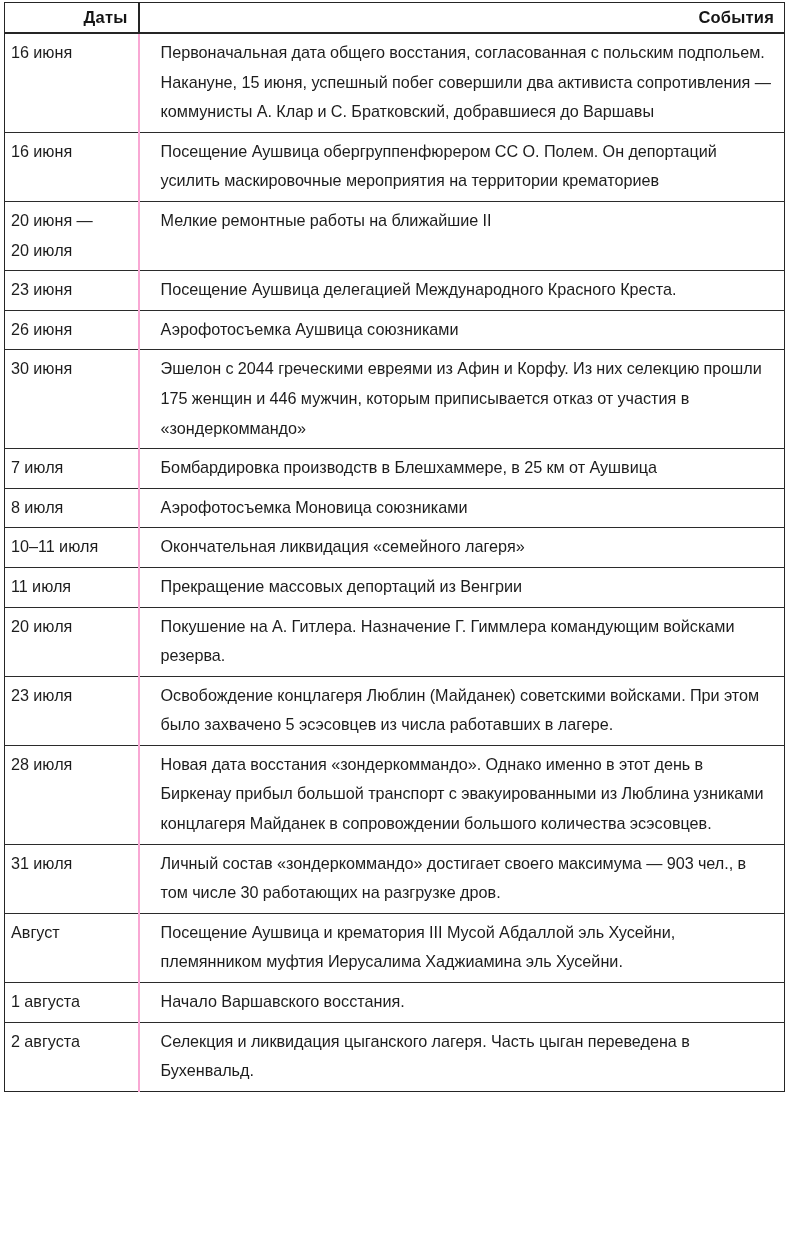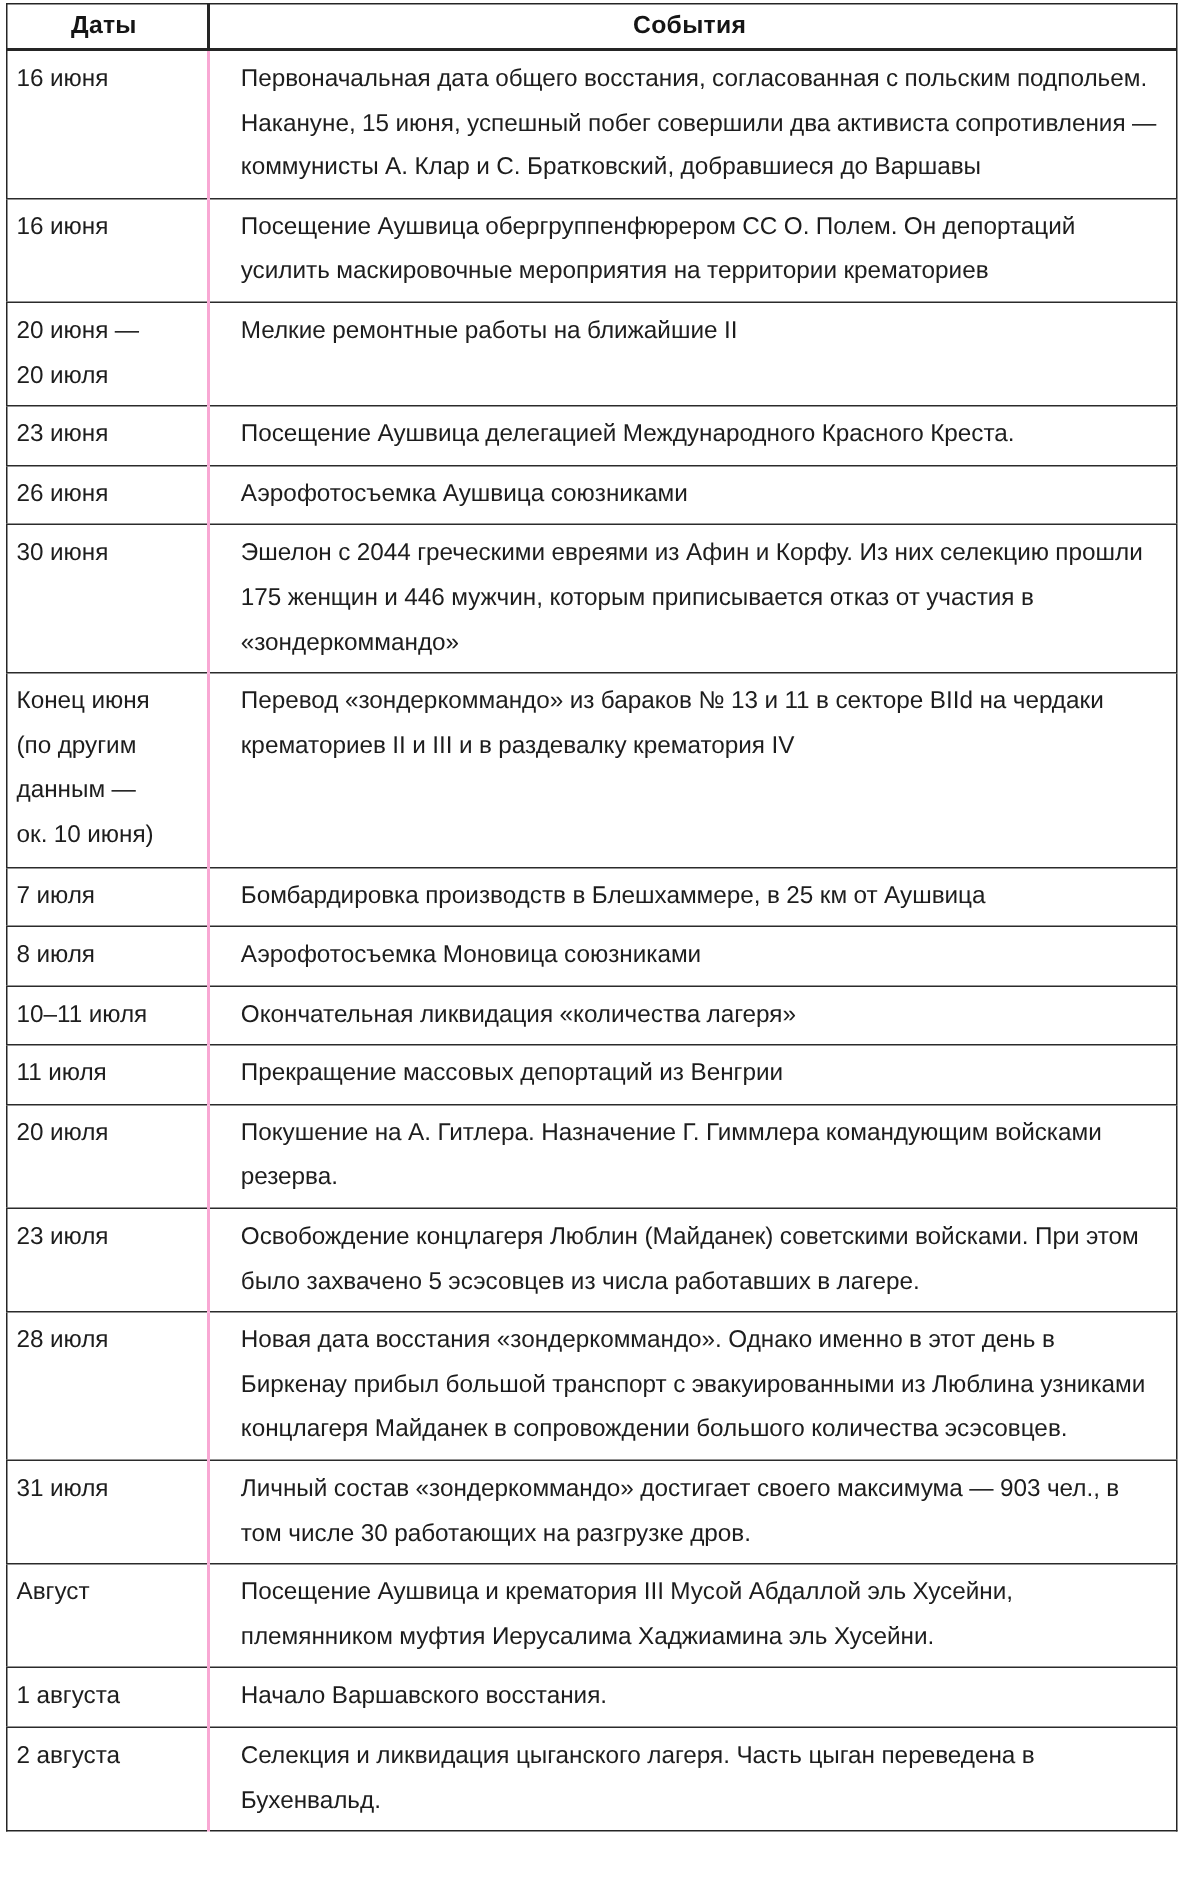--- a/index.html
+++ b/index.html
@@ -35,21 +35,21 @@
 
   table.chronology col.col-date  { width: 134px; }
   table.chronology col.col-event { width: 646px; }
 
   thead th {
     border-bottom: 2px solid #252525;
     padding: 4px 10px 5px 6px;
     font-size: 16.5px;
     font-weight: bold;
     line-height: 20px;
-    text-align: center;
+    text-align: right;
     vertical-align: middle;
     letter-spacing: 0.2px;
     color: #151515;
     height: 26px;
     box-sizing: border-box;
   }
   thead th.head-date {
     border-right: 2px solid #252525;
   }
 
@@ -115,38 +115,31 @@
           <td class="cell-event">Посещение Аушвица делегацией Международного Красного Креста.</td>
         </tr>
         <tr>
           <td class="cell-date">26 июня</td>
           <td class="cell-event">Аэрофотосъемка Аушвица союзниками</td>
         </tr>
         <tr>
           <td class="cell-date">30 июня</td>
           <td class="cell-event">Эшелон с 2044 греческими евреями из Афин и Корфу. Из них селекцию прошли 175 женщин и 446 мужчин, которым приписывается отказ от участия в «зондеркоммандо»</td>
         </tr>
-        <tr class="tall-row">
-          <td class="cell-date">Конец июня
-(по другим
-данным —
-ок. 10 июня)</td>
-          <td class="cell-event">Перевод «зондеркоммандо» из бараков № 13 и 11 в секторе BIId на чердаки крематориев II и III и в раздевалку крематория IV</td>
-        </tr>
         <tr>
           <td class="cell-date">7 июля</td>
           <td class="cell-event">Бомбардировка производств в Блешхаммере, в 25 км от Аушвица</td>
         </tr>
         <tr>
           <td class="cell-date">8 июля</td>
           <td class="cell-event">Аэрофотосъемка Моновица союзниками</td>
         </tr>
         <tr>
           <td class="cell-date">10–11 июля</td>
-          <td class="cell-event">Окончательная ликвидация «количества лагеря»</td>
+          <td class="cell-event">Окончательная ликвидация «семейного лагеря»</td>
         </tr>
         <tr>
           <td class="cell-date">11 июля</td>
           <td class="cell-event">Прекращение массовых депортаций из Венгрии</td>
         </tr>
         <tr>
           <td class="cell-date">20 июля</td>
           <td class="cell-event">Покушение на А. Гитлера. Назначение Г. Гиммлера командующим войсками резерва.</td>
         </tr>
         <tr>

